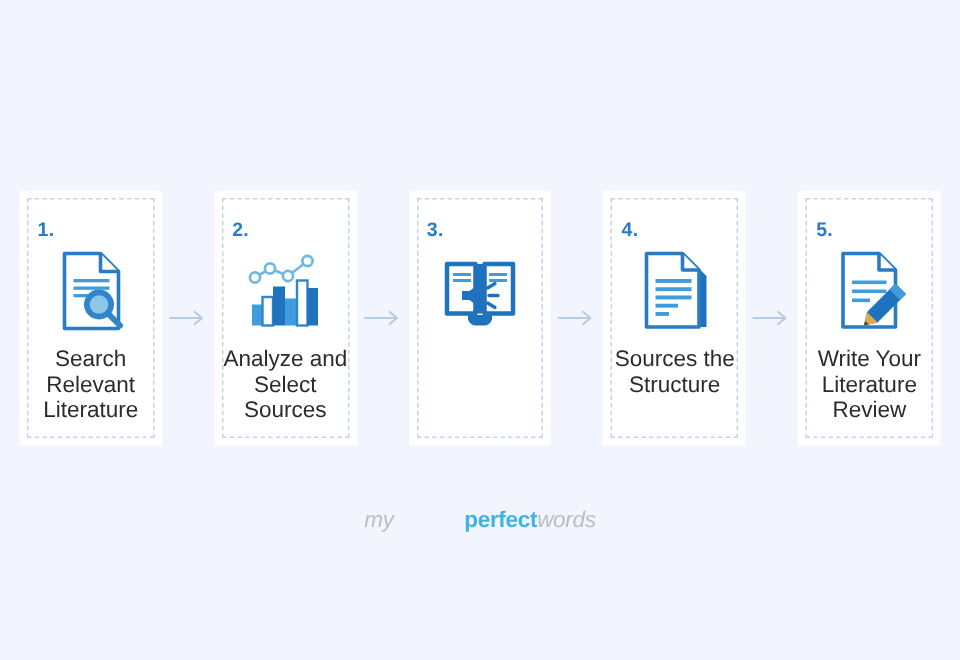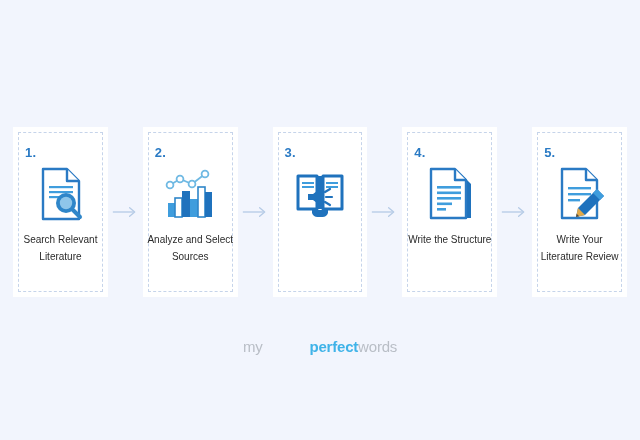--- a/index.html
+++ b/index.html
@@ -73,21 +73,21 @@
     justify-content: center;
   }
   .card-icon svg { display: block; }
 
   .card-label {
     position: absolute;
     left: 4px;
     right: 4px;
     top: 104px;
     text-align: center;
-    font-size: 10px;
+    font-size: 15px;
     line-height: 17px;
     color: #2b2b2b;
   }
 
   
   .arrow {
     position: relative;
     flex: 1 1 auto;
     min-width: 10px;
     display: flex;
@@ -104,20 +104,21 @@
     top: 338px;
     text-align: center;
     font-size: 15px;
     letter-spacing: -0.2px;
     white-space: nowrap;
   }
   .logo .logo-my,
   .logo .logo-words {
     color: #b9bec6;
     font-weight: normal;
+    font-style: italic;
   }
   .logo .logo-perfect {
     color: #3fb3e8;
     font-weight: bold;
     margin-left: 47px;
   }
 </style>
 </head>
 <body>
 
@@ -214,21 +215,21 @@
           <path d="M16 9 h22 l10 10 v34 H16 Z" fill="#1f72bd"></path>
           <path d="M8 4 h24 l11 11 v38 H8 Z" fill="#ffffff" stroke="#2a7ac4" stroke-width="2.4" stroke-linejoin="round"></path>
           <path d="M32 4 v11 h11" fill="#ffffff" stroke="#2a7ac4" stroke-width="2.4" stroke-linejoin="round"></path>
           <rect x="14" y="21" width="24" height="2.6" fill="#3f9ddd"></rect>
           <rect x="14" y="26.5" width="24" height="2.6" fill="#3f9ddd"></rect>
           <rect x="14" y="32" width="24" height="2.6" fill="#3f9ddd"></rect>
           <rect x="14" y="37.5" width="15" height="2.6" fill="#3f9ddd"></rect>
           <rect x="14" y="43" width="9" height="2.6" fill="#3f9ddd"></rect>
         </svg>
       </div>
-      <div class="card-label">Write the Structure</div>
+      <div class="card-label">Sources the Structure</div>
     </div>
 
     <div class="arrow">
       <svg width="32" height="14" viewBox="0 0 32 14">
         <path d="M1 7 H26" stroke="#b6cbe6" stroke-width="1.6"></path>
         <path d="M21 2 L27 7 L21 12" fill="none" stroke="#b6cbe6" stroke-width="1.6" stroke-linecap="round" stroke-linejoin="round"></path>
       </svg>
     </div>
 
     <div class="step-card">

